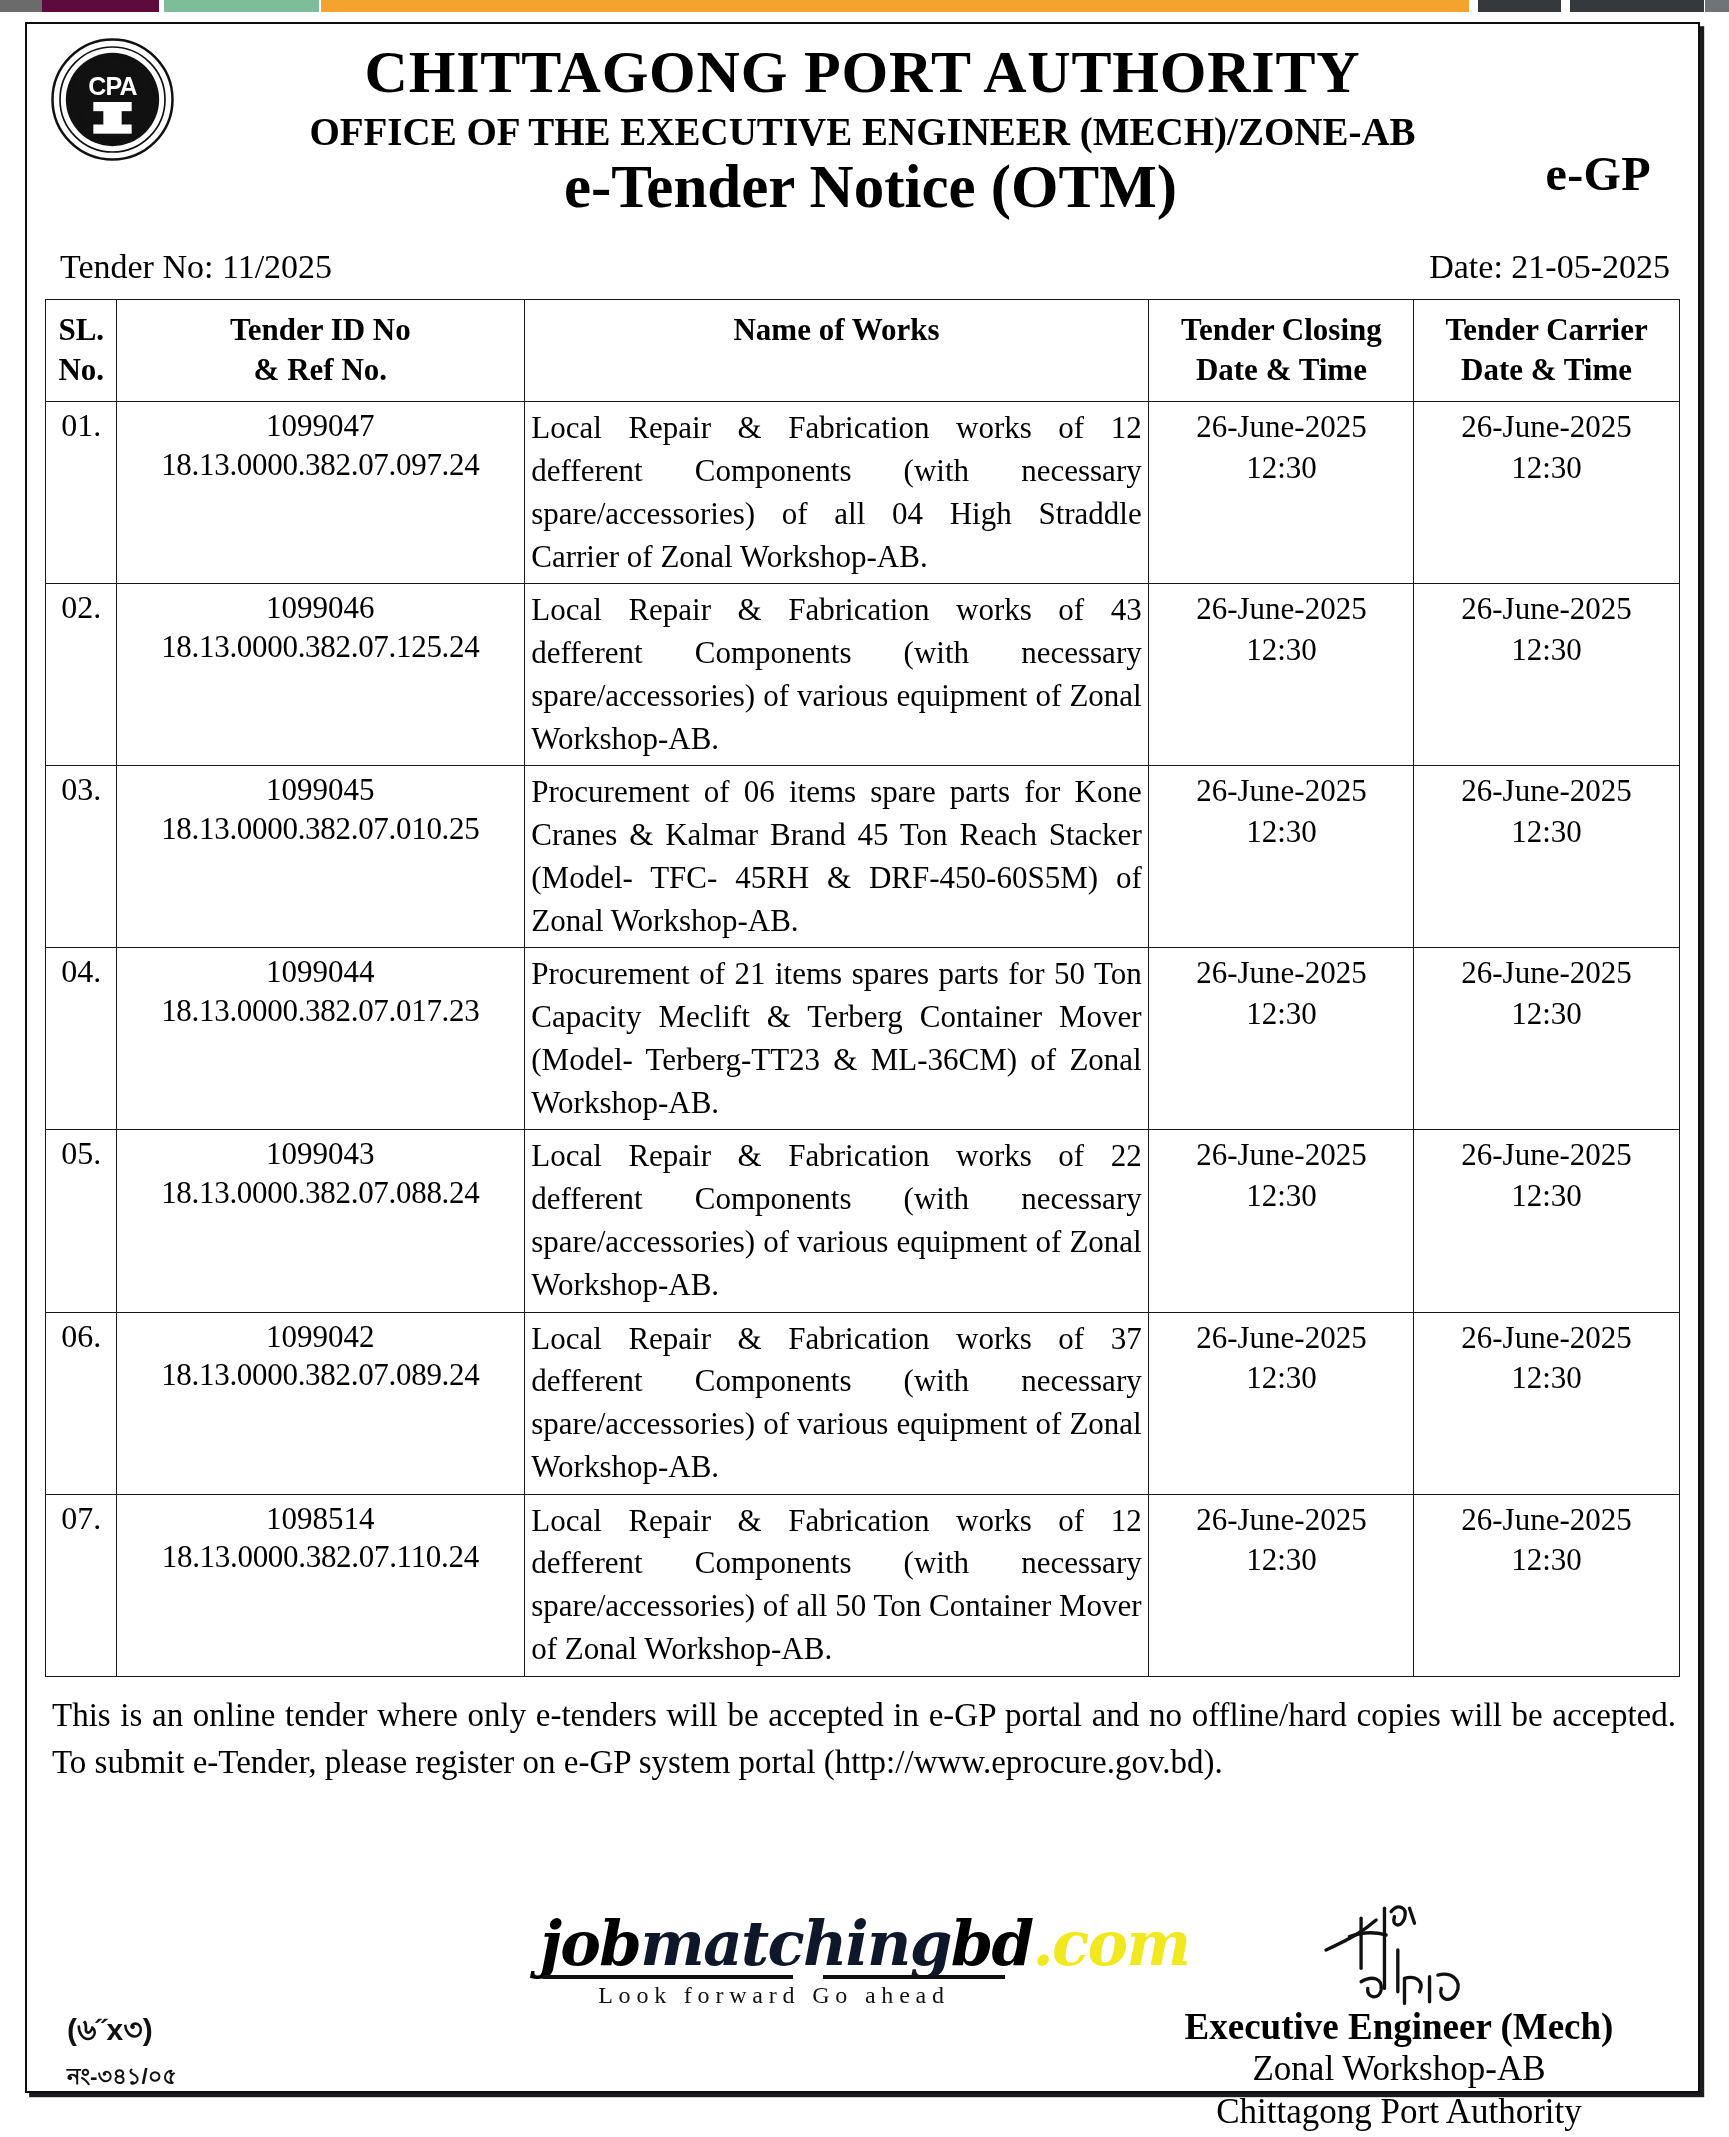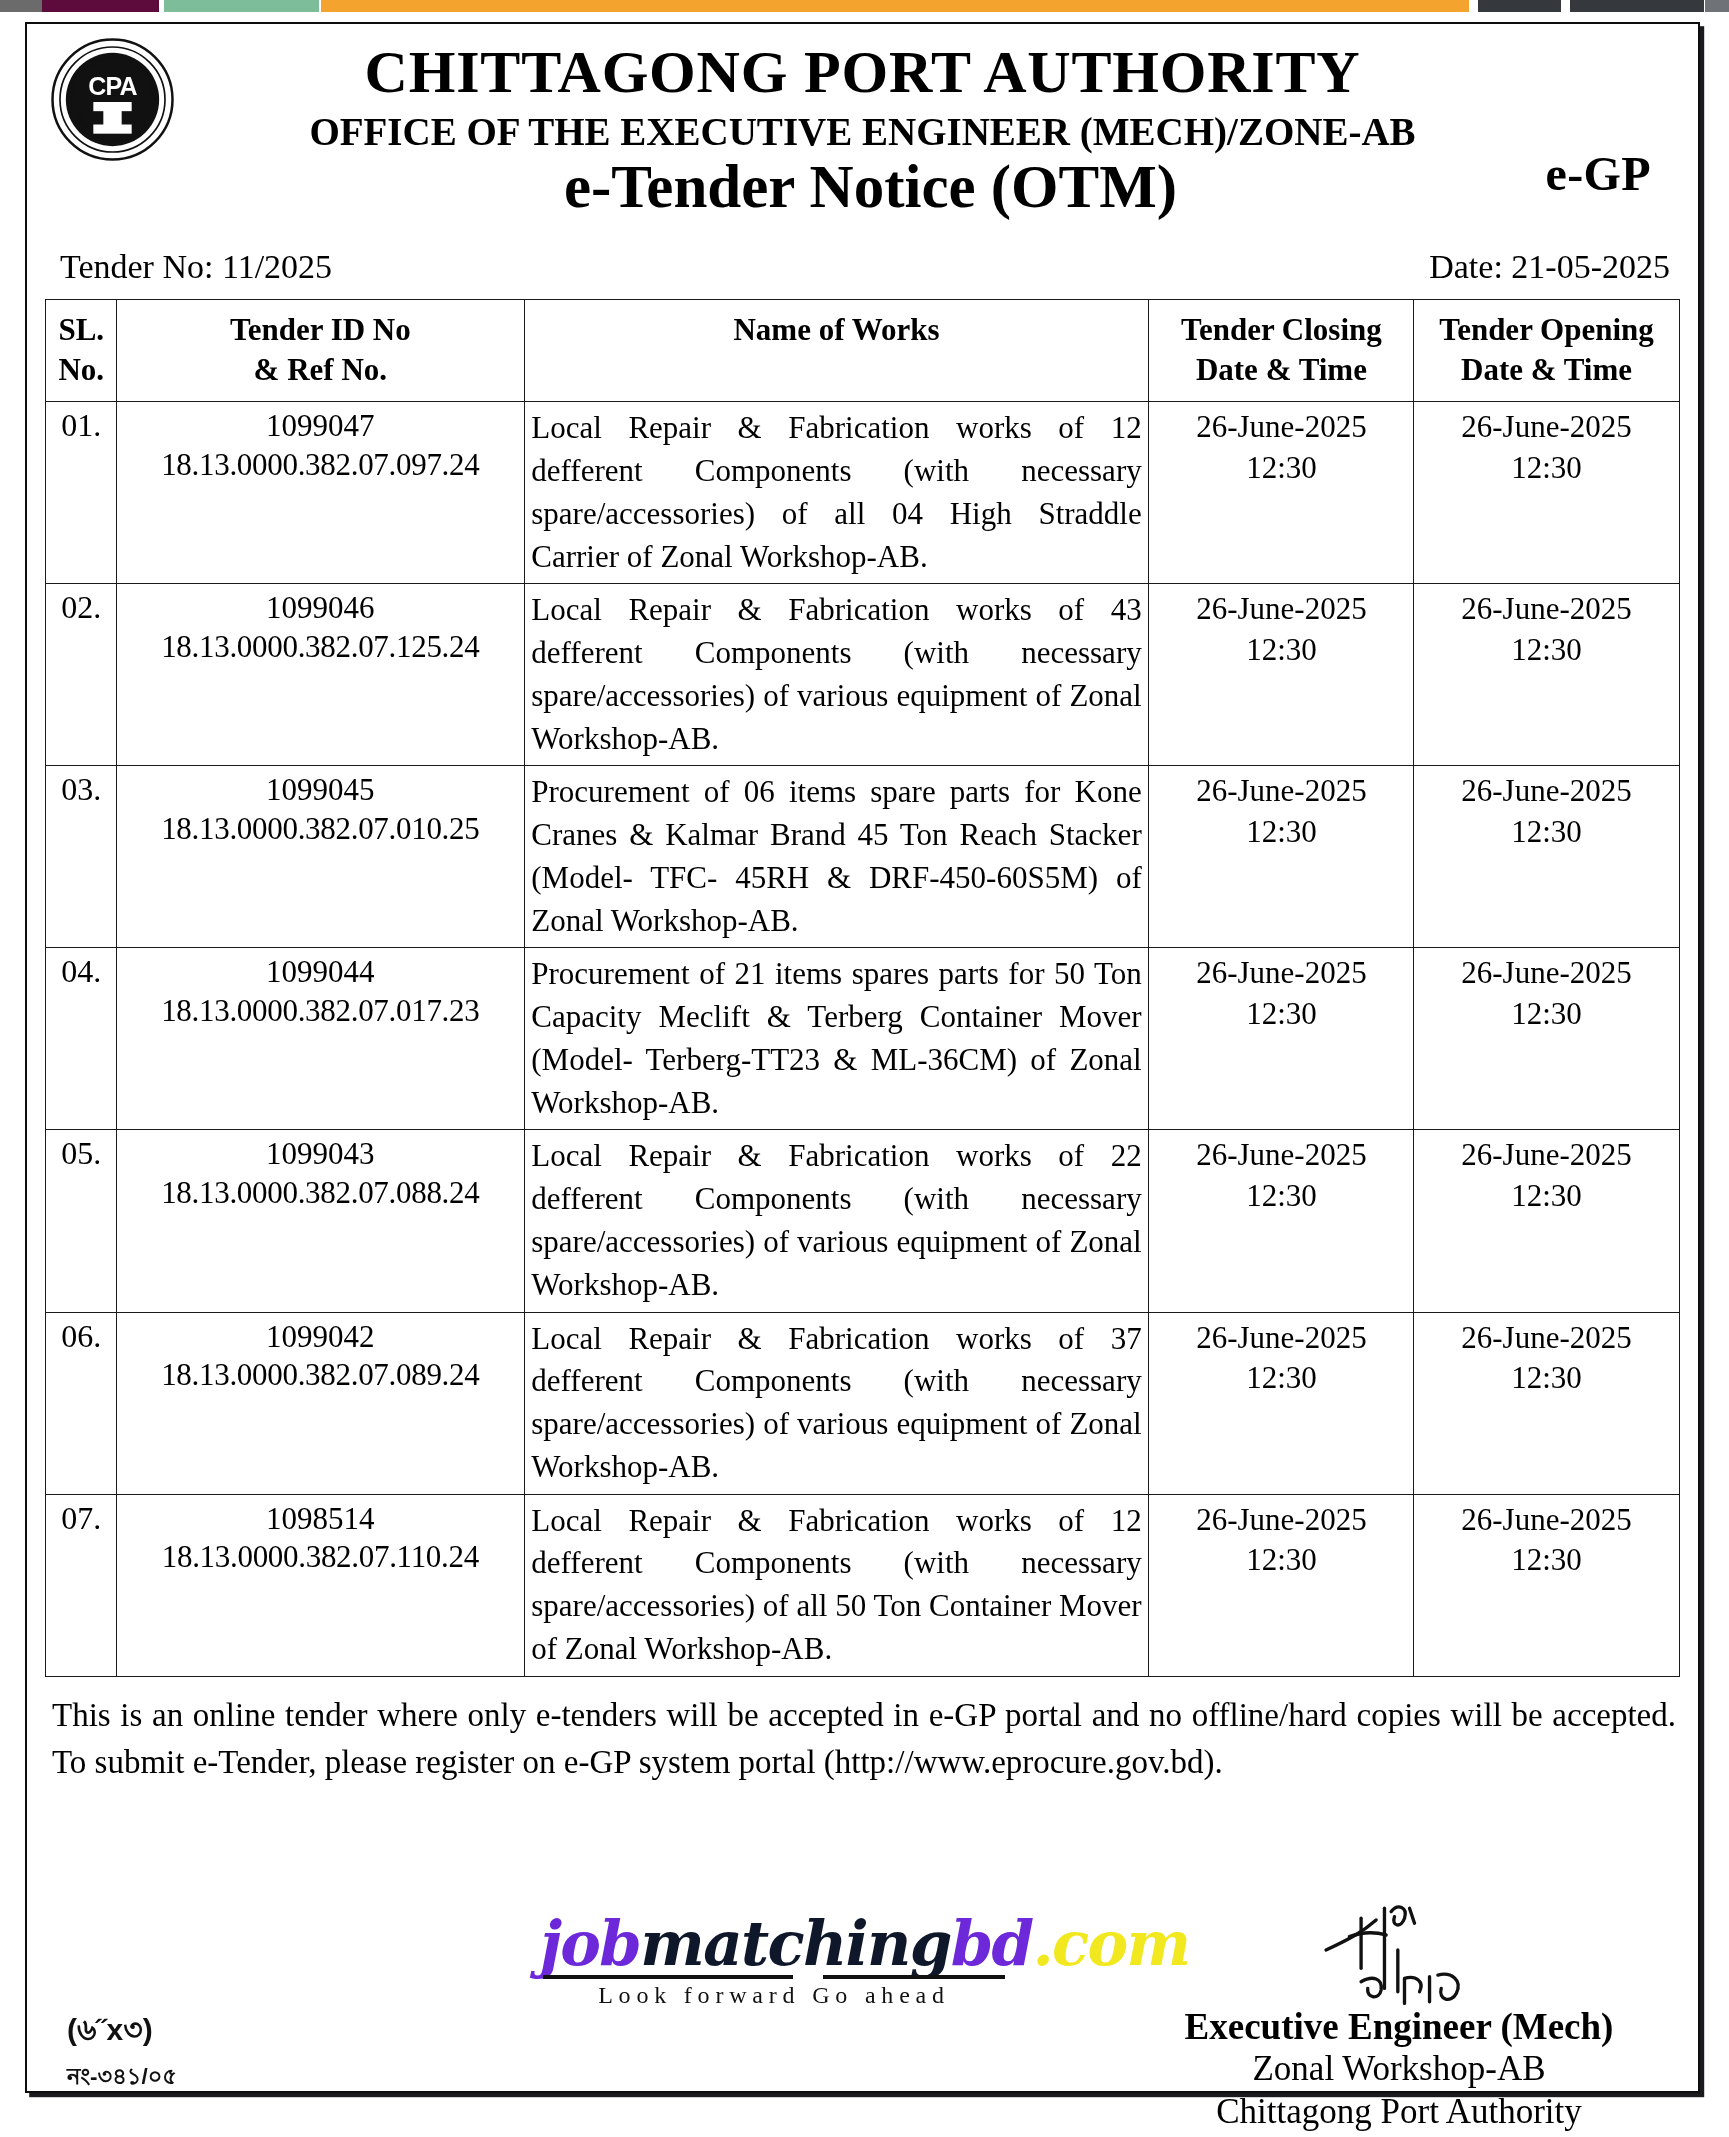--- a/index.html
+++ b/index.html
@@ -184,21 +184,21 @@
   }
   .wm .wm-word {
     font-family: "DejaVu Serif", "Liberation Serif", serif;
     font-weight: bold;
     font-style: italic;
     font-size: 61px;
     letter-spacing: -1.7px;
     line-height: 1;
     white-space: nowrap;
   }
-  .wm .g { color: #6d28d9; }
+  .wm .g { color: #000000; }
   .wm .r { color: #0f172a; }
   .wm .y { color: #f2e81f; }
   .wm .rules {
     display: flex;
     justify-content: space-between;
     margin: 0.8px 3.3px 0 3.3px;
   }
   .wm .rules span { display:block; height: 4.2px; background:#111; }
   .wm .rl { width: 250px; }
   .wm .rr { width: 182px; }
@@ -322,21 +322,21 @@
             <span>&amp; Ref No.</span>
           </th>
           <th>
             <span>Name of Works</span>
           </th>
           <th>
             <span>Tender Closing</span><br>
             <span>Date &amp; Time</span>
           </th>
           <th>
-            <span>Tender Opening</span><br>
+            <span>Tender Carrier</span><br>
             <span>Date &amp; Time</span>
           </th>
         </tr>
       </thead>
       <tbody id="tbody">
           <tr>
             <td class="c-sl"><span>01.</span></td>
             <td class="c-id">
               <span class="idno">1099047</span>
               <span class="refno">18.13.0000.382.07.097.24</span>

